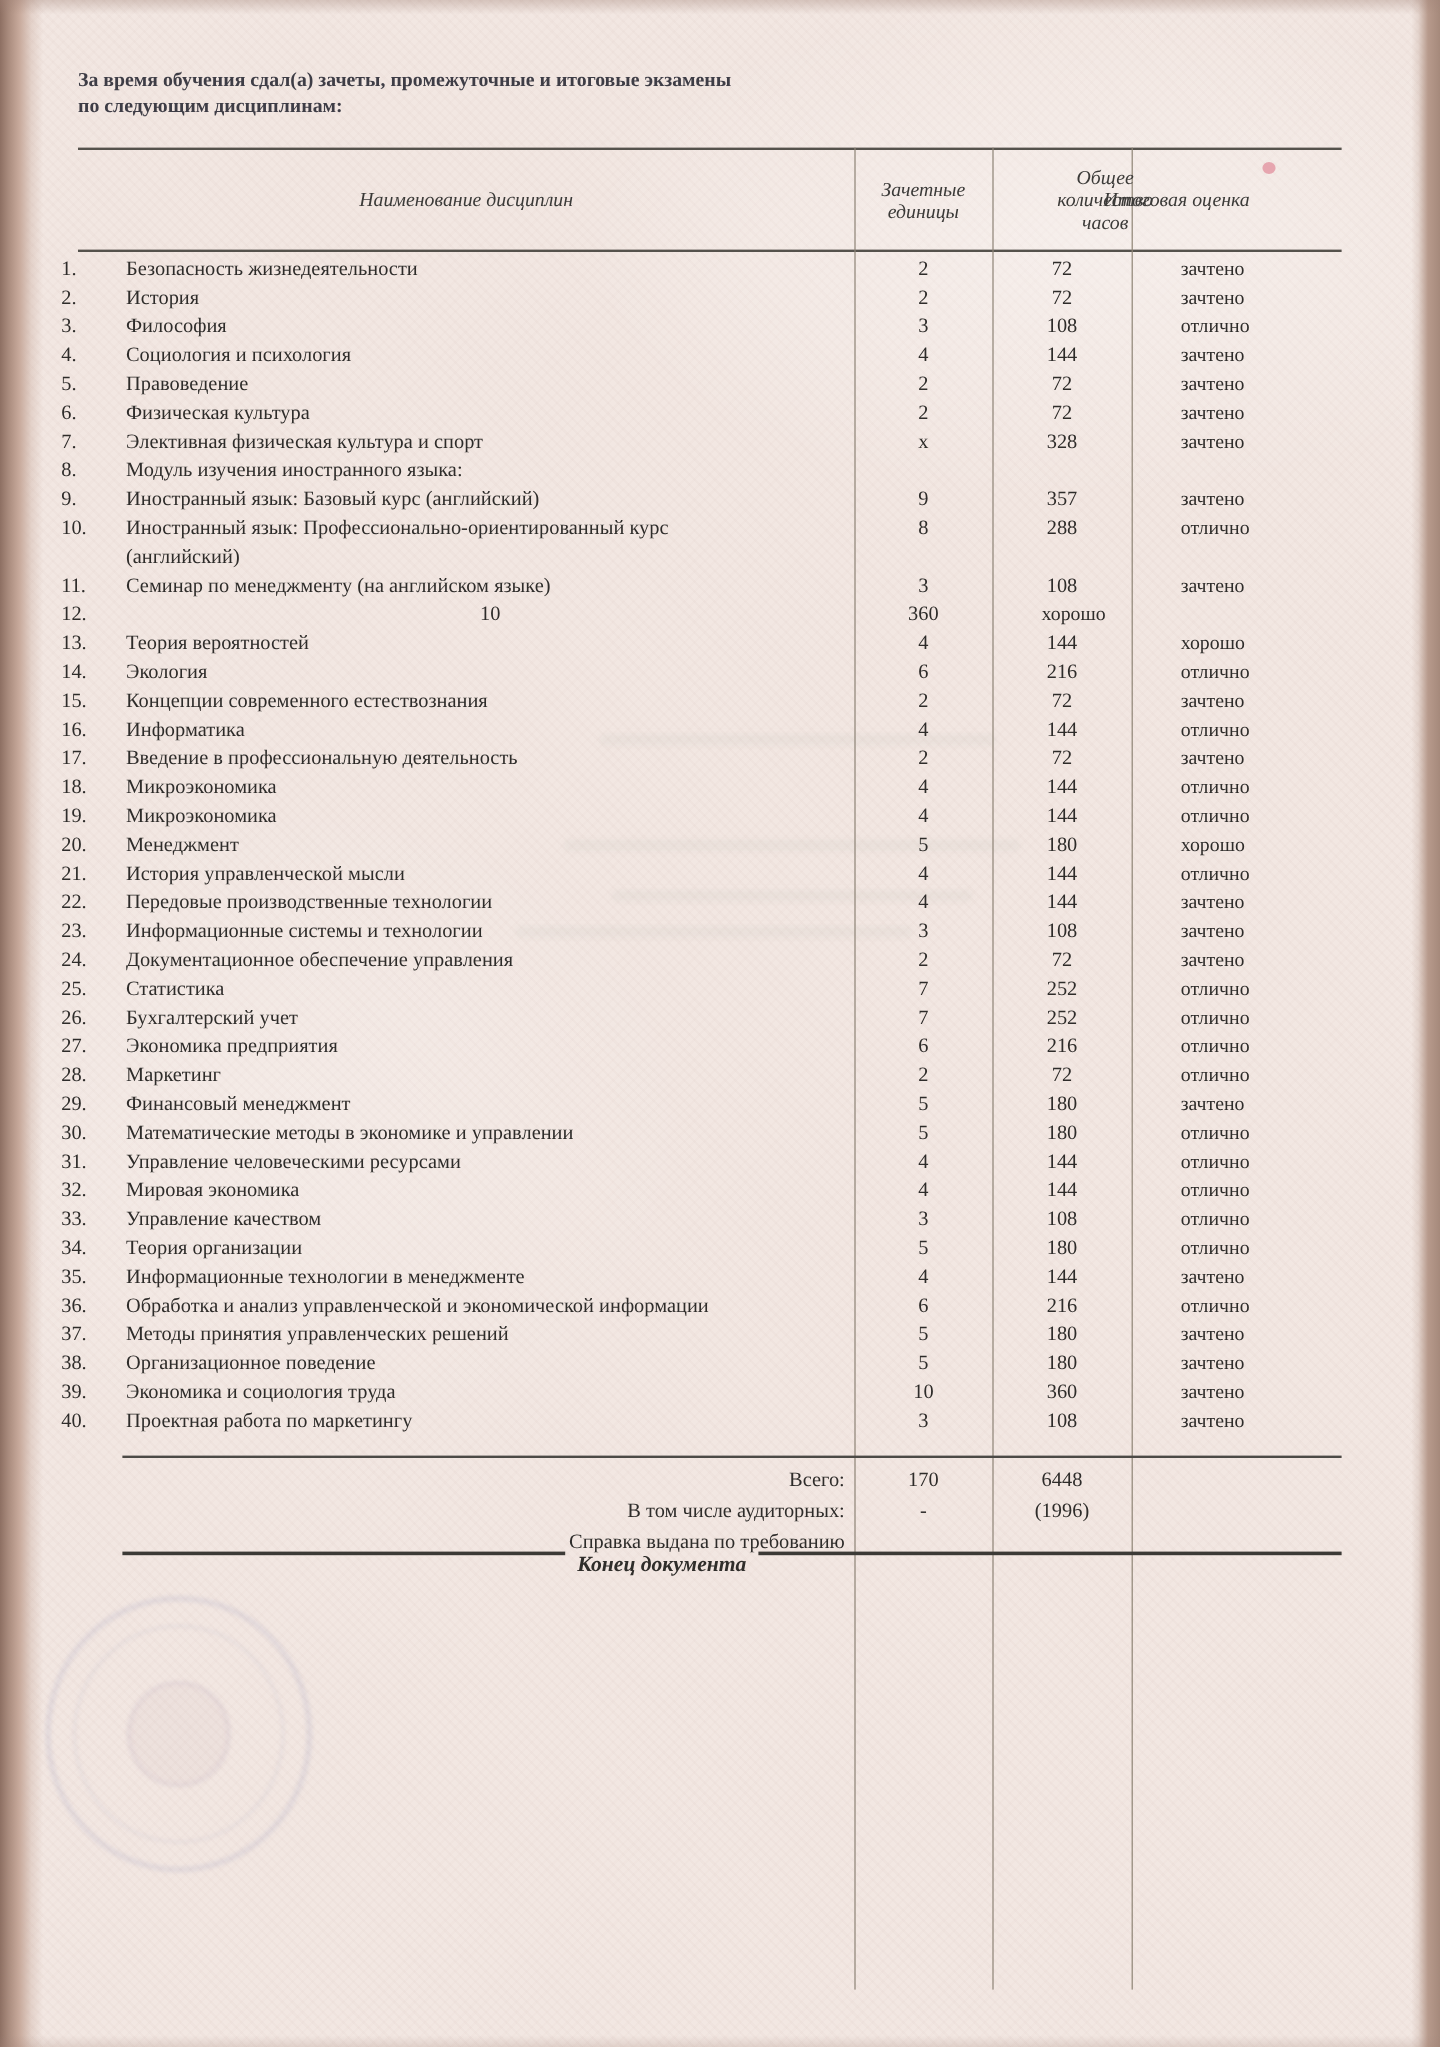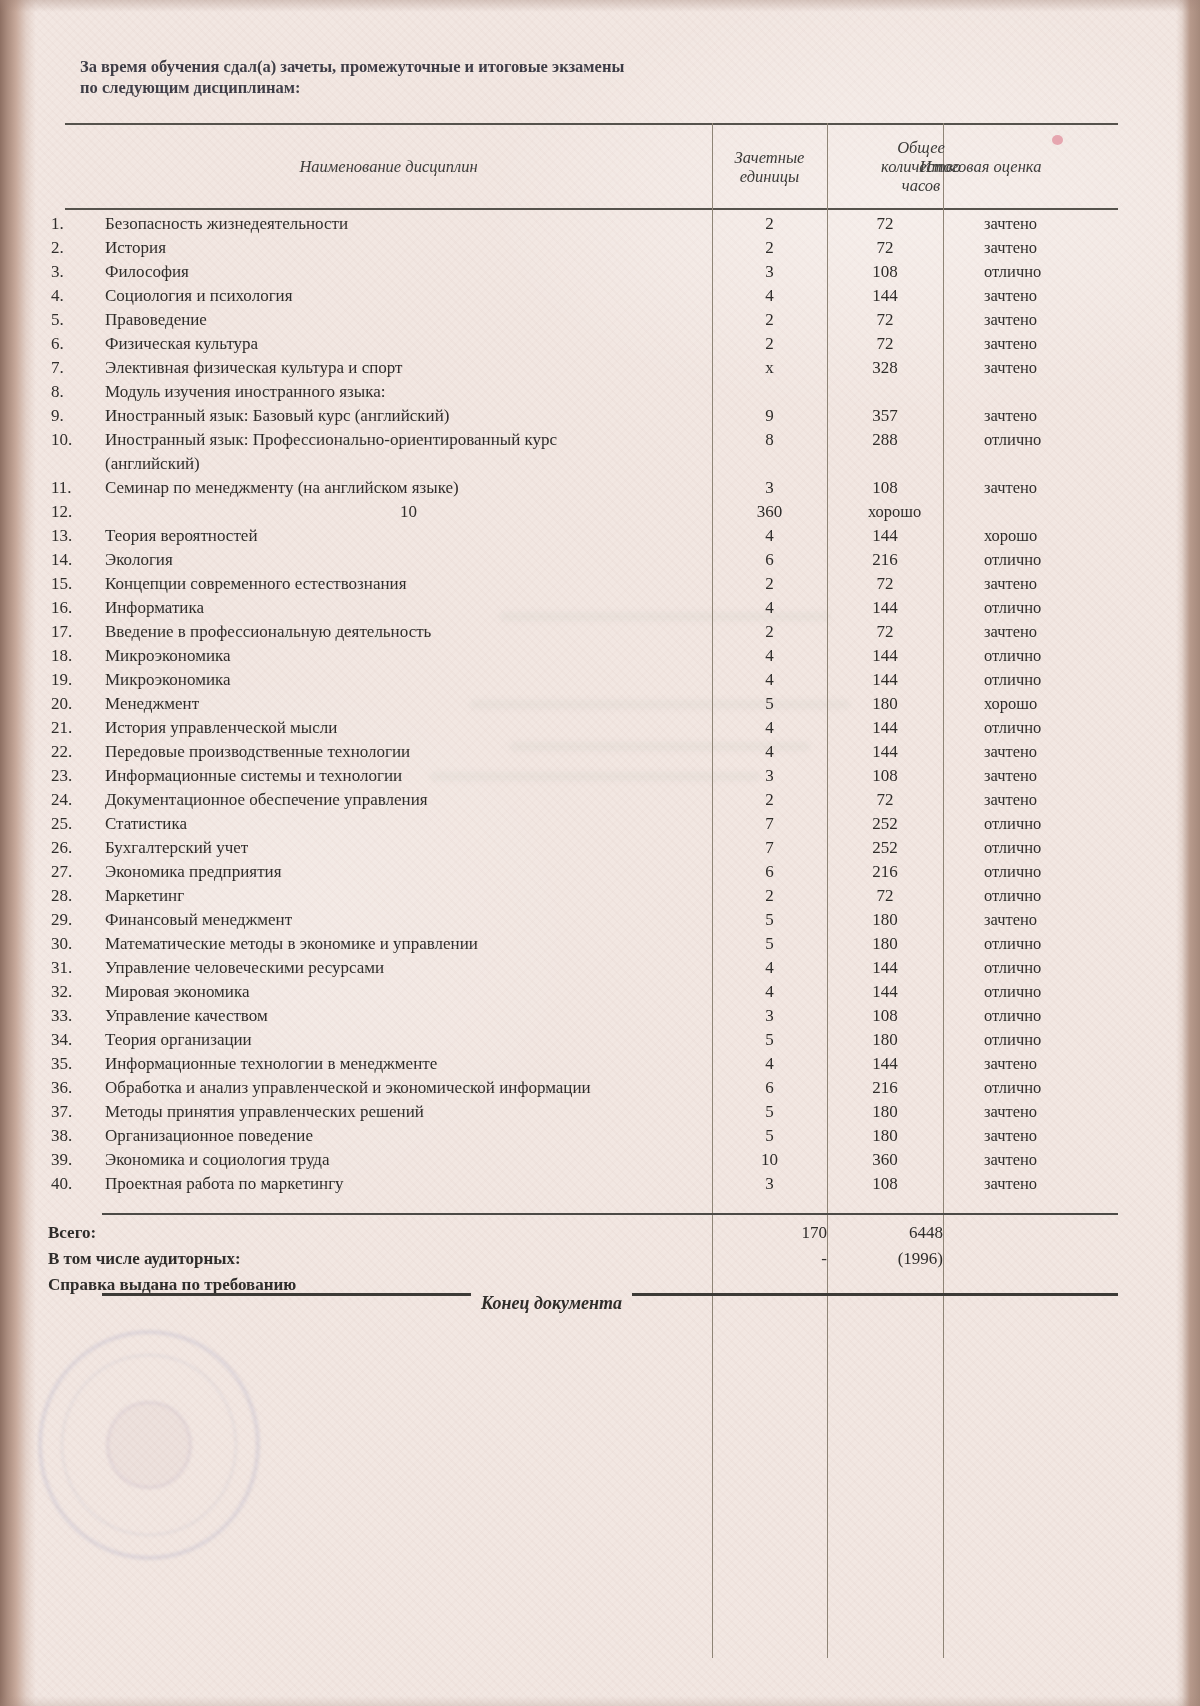--- a/index.html
+++ b/index.html
@@ -37,21 +37,21 @@
     border-radius:50%;border:2px solid rgba(105,115,170,.10);}
   .stamp::after{content:"";position:absolute;left:30%;top:30%;right:30%;bottom:30%;
     border-radius:50%;border:3px solid rgba(120,110,160,.10);background:rgba(150,120,140,.05);}
   
   .ghost{position:absolute;height:9px;background:rgba(150,170,150,.09);filter:blur(2.5px);border-radius:4px;}
   .g1{left:500px;top:612px;width:330px;}
   .g2{left:470px;top:700px;width:380px;}
   .g3{left:510px;top:742px;width:300px;}
   .g4{left:430px;top:772px;width:330px;}
   
-  .intro{position:absolute;left:80px;top:56px;width:680px;
+  .intro{position:absolute;left:65px;top:56px;width:680px;
     font-weight:bold;font-size:16.5px;line-height:21px;color:#3e3d46;}
   
   .doc-table{position:absolute;left:65px;top:123px;width:1053px;height:1535px;}
   .rule{position:absolute;background:#55524c;height:2px;left:0;right:0;}
   .rule-top{top:0;}
   .rule-header{top:85px;}
   .vline{position:absolute;top:0;bottom:0;width:1px;background:#8e8476;}
   .v1{left:647px;} .v2{left:762px;} .v3{left:878px;}
   .hdr-cell{position:absolute;top:2px;height:83px;display:flex;align-items:center;justify-content:center;
     text-align:center;font-style:italic;font-size:16.5px;line-height:19px;color:#3b3a38;}
@@ -64,22 +64,22 @@
   .t-row{display:grid;grid-template-columns:57px 607px 115px 116px 175px;align-items:start;
     font-size:17px;line-height:24px;}
   .c-num{padding-left:3px;}
   .c-name{white-space:pre-line;}
   .c-credits,.c-hours{text-align:center;}
   .c-grade{padding-left:41px;font-size:16.5px;}
   
   .totals-rule{position:absolute;top:1090px;left:37px;width:1016px;height:2px;background:#4c4a46;}
   .totals{position:absolute;left:-17px;top:1097px;width:1070px;}
   .tot-row{display:grid;grid-template-columns:664px 115px 116px 175px;font-size:17px;line-height:26px;}
-  .tot-label{padding-right:8px;font-weight:bold;}
-  .tot-credits,.tot-hours{text-align:right;}
+  .tot-label{text-align:right;padding-right:8px;}
+  .tot-credits,.tot-hours{text-align:center;}
   
   .endline{position:absolute;left:37px;top:1170px;width:1016px;display:flex;align-items:flex-start;}
   .dash{flex:1;height:2.5px;background:#3c3a36;}
   .dash.left{flex:0.82;}
   .dash.right{flex:1.08;}
   .end-text{margin:0 10px;font-weight:bold;font-style:italic;font-size:18px;color:#2f2d2a;white-space:nowrap;}
 </style>
 </head>
 <body>
 

